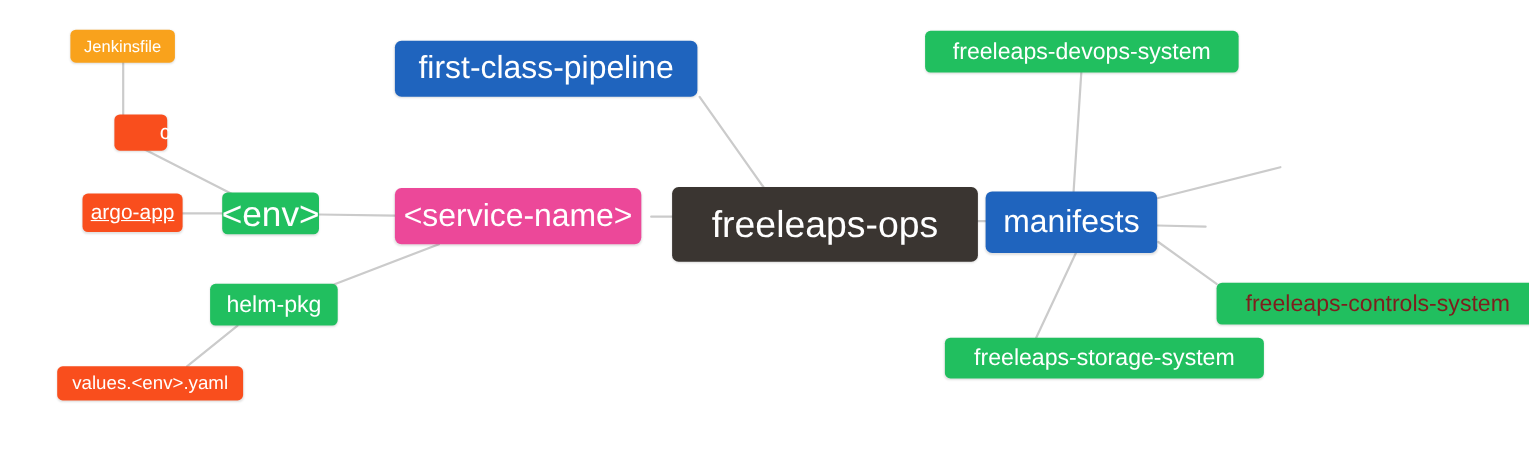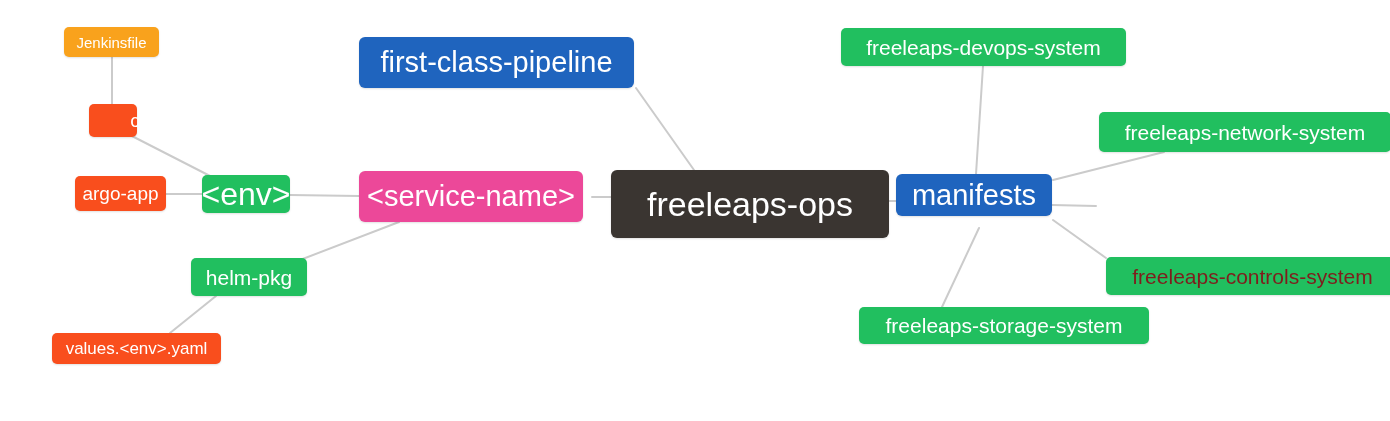--- a/index.html
+++ b/index.html
@@ -66,55 +66,52 @@
     <line class="edge" x1="1009" y1="180" x2="1120" y2="152" stroke="#CBCBCB"></line>
     <line class="edge" x1="1008" y1="205" x2="1052" y2="206" stroke="#CBCBCB"></line>
     <line class="edge" x1="1009" y1="220" x2="1062" y2="258" stroke="#CBCBCB"></line>
     <line class="edge" x1="935" y1="228" x2="898" y2="307" stroke="#CBCBCB"></line>
   </svg>
 
   <div class="node" style="left: 20px; top: 27px; width: 95px; height: 30px; font-size: 15px; background: rgb(249, 162, 28); color: rgb(255, 255, 255);">
     <span>Jenkinsfile</span>
   </div>
 
-  <div class="node" style="left: 45px; top: 104px; width: 31px; height: 33px; font-size: 19px; background: rgb(249, 78, 29); color: rgb(255, 255, 255); padding-left: 48px;">
+  <div class="node" style="left: 60px; top: 104px; width: 31px; height: 33px; font-size: 19px; background: rgb(249, 78, 29); color: rgb(255, 255, 255); padding-left: 48px;">
     <span>ci</span>
   </div>
 
-  <div class="node" style="left: 31px; top: 176px; width: 91px; height: 35px; font-size: 19px; background: rgb(249, 78, 29); color: rgb(255, 255, 255);">
+  <div class="node" style="left: 31px; top: 176px; width: 91px; height: 35px; font-size: 19px; background: rgb(249, 78, 29); color: rgb(255, 255, 255); text-decoration: underline;">
     <span>argo-app</span>
   </div>
 
   <div class="node" style="left: 158px; top: 175px; width: 88px; height: 38px; font-size: 32px; background: rgb(33, 191, 95); color: rgb(255, 255, 255);">
     <span>&lt;env&gt;</span>
   </div>
 
   <div class="node big" style="left: 315px; top: 37px; width: 275px; height: 51px; font-size: 29px; background: rgb(31, 100, 190); color: rgb(255, 255, 255);">
     <span>first-class-pipeline</span>
   </div>
 
   <div class="node big" style="left: 315px; top: 171px; width: 224px; height: 51px; font-size: 29px; background: #ec4899; color: rgb(255, 255, 255);">
     <span>&lt;service-name&gt;</span>
   </div>
 
   <div class="node big" style="left: 567px; top: 170px; width: 278px; height: 68px; font-size: 34px; background: rgb(58, 53, 49); color: rgb(255, 255, 255);">
     <span>freeleaps-ops</span>
   </div>
 
-  <div class="node big" style="left: 852px; top: 174px; width: 156px; height: 42px; font-size: 29px; background: rgb(31, 100, 190); color: rgb(255, 255, 255);">
+  <div class="node big" style="left: 852px; top: 174px; width: 156px; height: 56px; font-size: 29px; background: rgb(31, 100, 190); color: rgb(255, 255, 255);">
     <span>manifests</span>
   </div>
 
   <div class="node" style="left: 797px; top: 28px; width: 285px; height: 38px; font-size: 21px; background: rgb(33, 191, 95); color: rgb(255, 255, 255);">
     <span>freeleaps-devops-system</span>
   </div>
 
-  <div class="node" style="left: 1055px; top: 112px; width: 292px; height: 40px; font-size: 21px; background: rgb(33, 191, 95); color: rgb(255, 255, 255);">
-    <span>freeleaps-network-system</span>
-  </div>
 
 
   <div class="node" style="left: 1062px; top: 257px; width: 293px; height: 38px; font-size: 21px; background: rgb(33, 191, 95); color: #7f1d1d;">
     <span>freeleaps-controls-system</span>
   </div>
 
   <div class="node" style="left: 815px; top: 307px; width: 290px; height: 37px; font-size: 21px; background: rgb(33, 191, 95); color: rgb(255, 255, 255);">
     <span>freeleaps-storage-system</span>
   </div>
 

